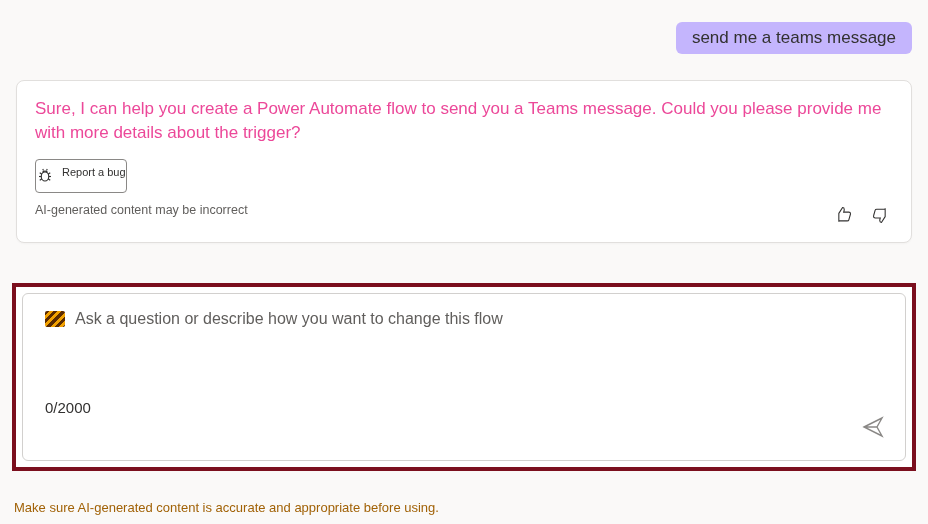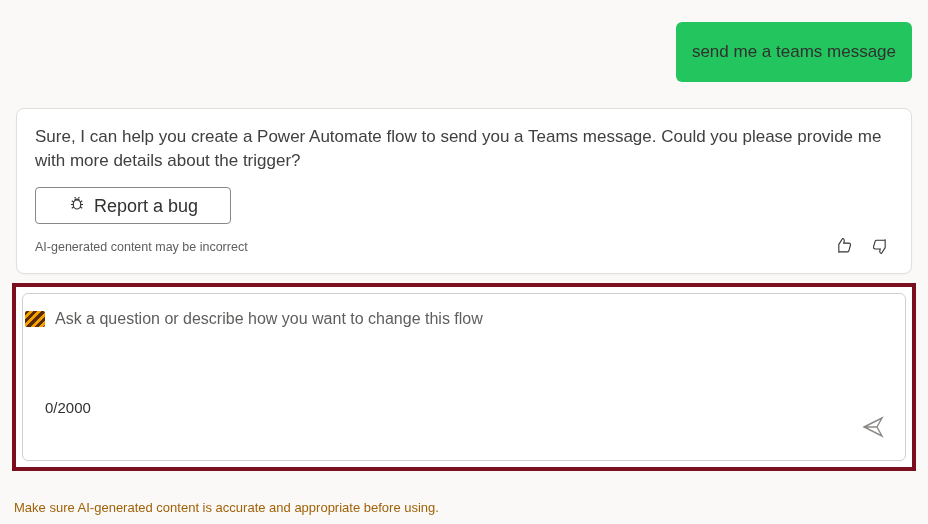--- a/index.html
+++ b/index.html
@@ -15,56 +15,55 @@
   .chat-column {
     padding: 14px 16px 0 16px;
   }
   .user-row {
     display: flex;
     justify-content: flex-end;
     margin-bottom: 26px;
     margin-top: 8px;
   }
   .user-bubble {
-    background: #22c55e;
+    background: #c4b5fd;
     border-radius: 6px;
-    padding: 20px 16px;
+    padding: 6px 16px;
     font-size: 17px;
     color: #323130;
     text-align: center;
   }
   .assistant-card {
     background: #ffffff;
     border: 1px solid #e1dfdd;
     border-radius: 8px;
     padding: 16px 18px 12px 18px;
     box-shadow: 0 1px 2px rgba(0,0,0,0.03);
   }
   .assistant-text {
     font-size: 17px;
     line-height: 1.4;
-    color: #404040;
+    color: #ec4899;
     margin-bottom: 14px;
   }
   .report-btn {
     display: inline-flex;
-    align-items: flex-end;
+    align-items: flex-start;
     gap: 8px;
     border: 1px solid #8a8886;
     background: #ffffff;
     border-radius: 4px;
-    padding: 6px 32px;
-    font-size: 18px;
+    padding: 6px 0;
+    font-size: 11px;
     color: #323130;
     cursor: pointer;
   }
   .report-btn svg { width: 18px; height: 18px; }
   .card-footer {
     display: flex;
-    align-items: center;
     justify-content: space-between;
     margin-top: 10px;
   }
   .disclaimer-small {
     font-size: 12.5px;
     color: #605e5c;
   }
   .feedback-icons {
     display: flex;
     gap: 14px;
@@ -85,21 +84,21 @@
   }
   .highlight-frame {
     border: 4px solid #7b0f1e;
     padding: 6px;
     background: #ffffff;
   }
   .input-card {
     border: 1px solid #d2d0ce;
     border-radius: 6px;
     background: #ffffff;
-    padding: 16px 18px 12px 2px;
+    padding: 16px 18px 12px 22px;
     position: relative;
     min-height: 168px;
   }
   .input-top {
     display: flex;
     align-items: center;
     gap: 10px;
   }
   .construction-icon {
     width: 20px;

